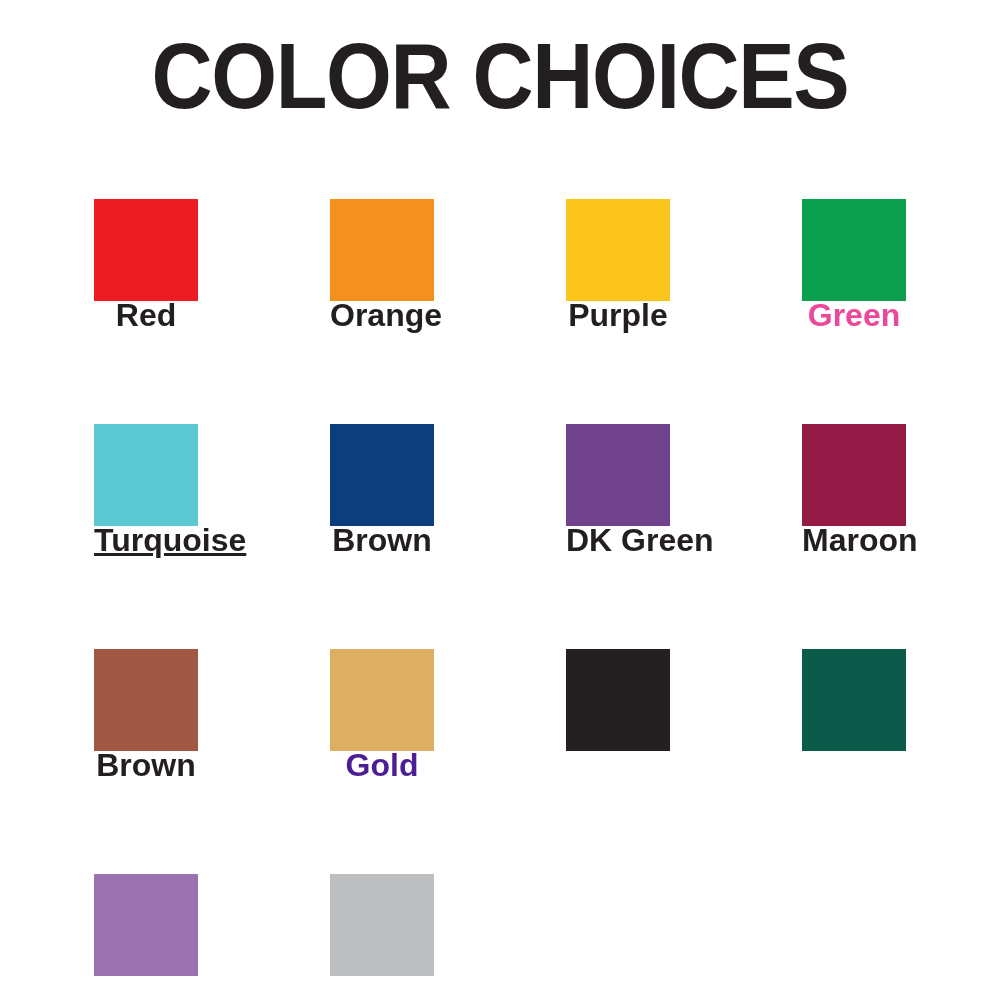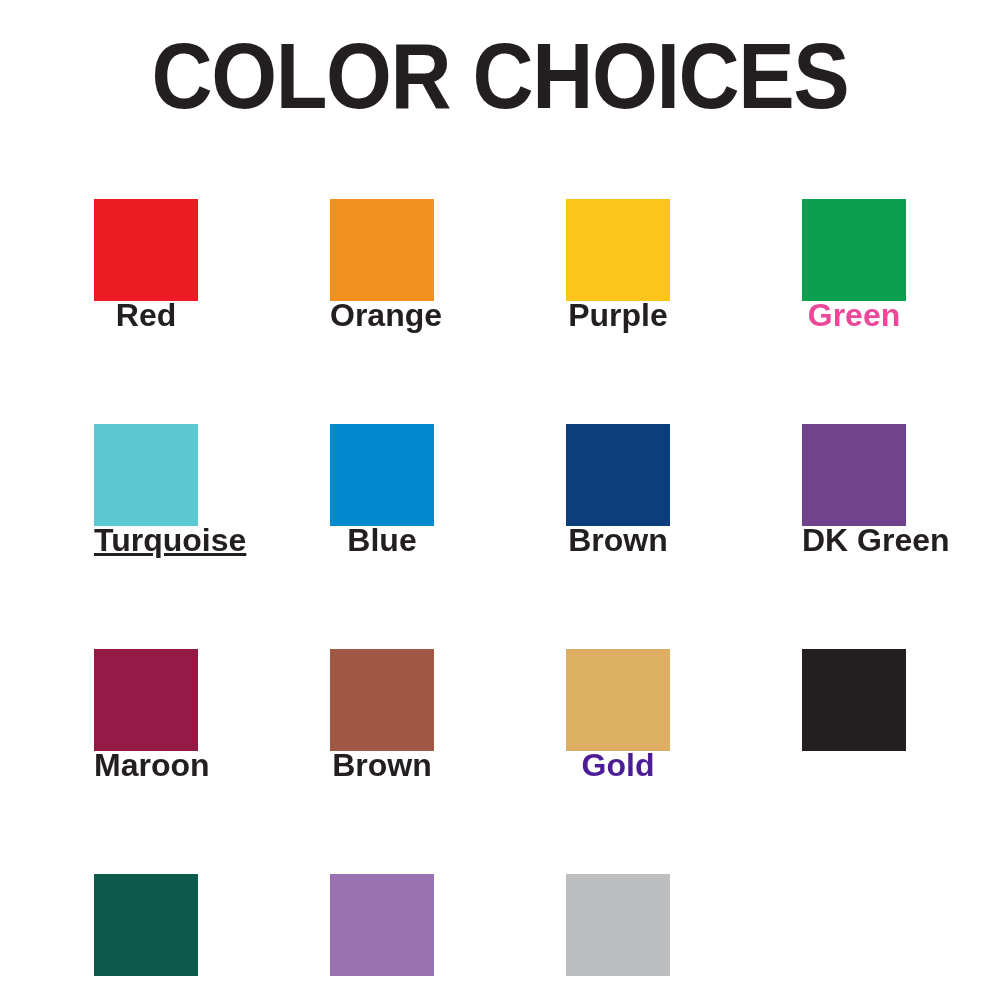--- a/index.html
+++ b/index.html
@@ -99,24 +99,20 @@
       </div>
       <div class="cell">
         <span class="chip" style="background-color: rgb(10, 160, 79);"></span>
         <span class="chip-label" style="color: #ec4899;">Green</span>
       </div>
       <div class="cell">
         <span class="chip" style="background-color: rgb(91, 200, 210);"></span>
         <span class="chip-label" style="color: rgb(35, 31, 32); text-decoration: underline;">Turquoise</span>
       </div>
       <div class="cell">
-        <span class="chip" style="background-color: rgb(0, 137, 207);"></span>
-        <span class="chip-label" style="color: rgb(35, 31, 32);">Blue</span>
-      </div>
-      <div class="cell">
         <span class="chip" style="background-color: rgb(12, 61, 124);"></span>
         <span class="chip-label" style="color: rgb(35, 31, 32);">Brown</span>
       </div>
       <div class="cell">
         <span class="chip" style="background-color: rgb(113, 67, 141);"></span>
         <span class="chip-label" style="color: rgb(35, 31, 32);">DK Green</span>
       </div>
       <div class="cell">
         <span class="chip" style="background-color: rgb(149, 26, 70);"></span>
         <span class="chip-label" style="color: rgb(35, 31, 32);">Maroon</span>

